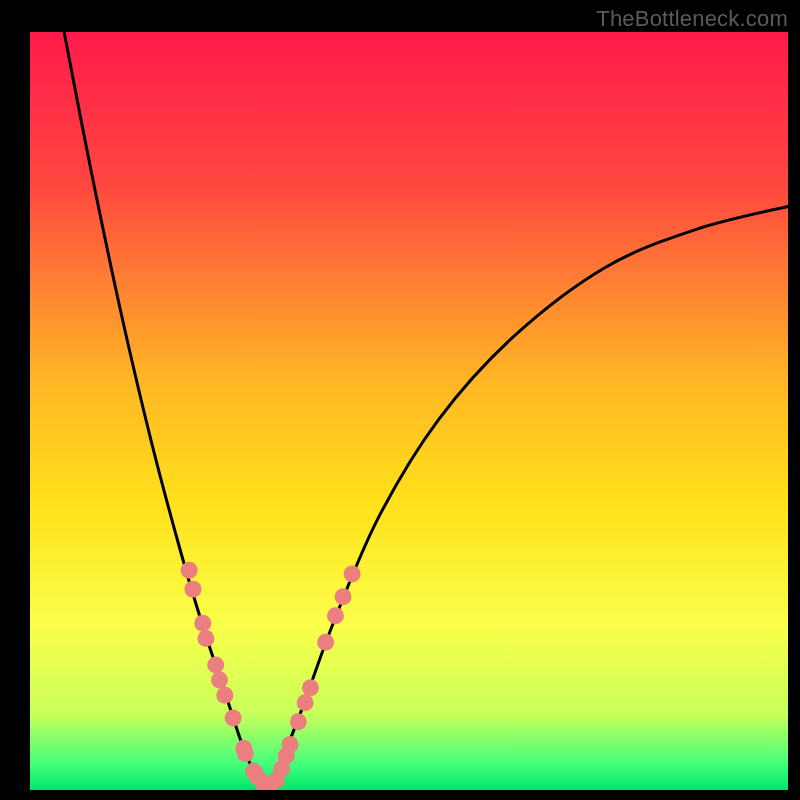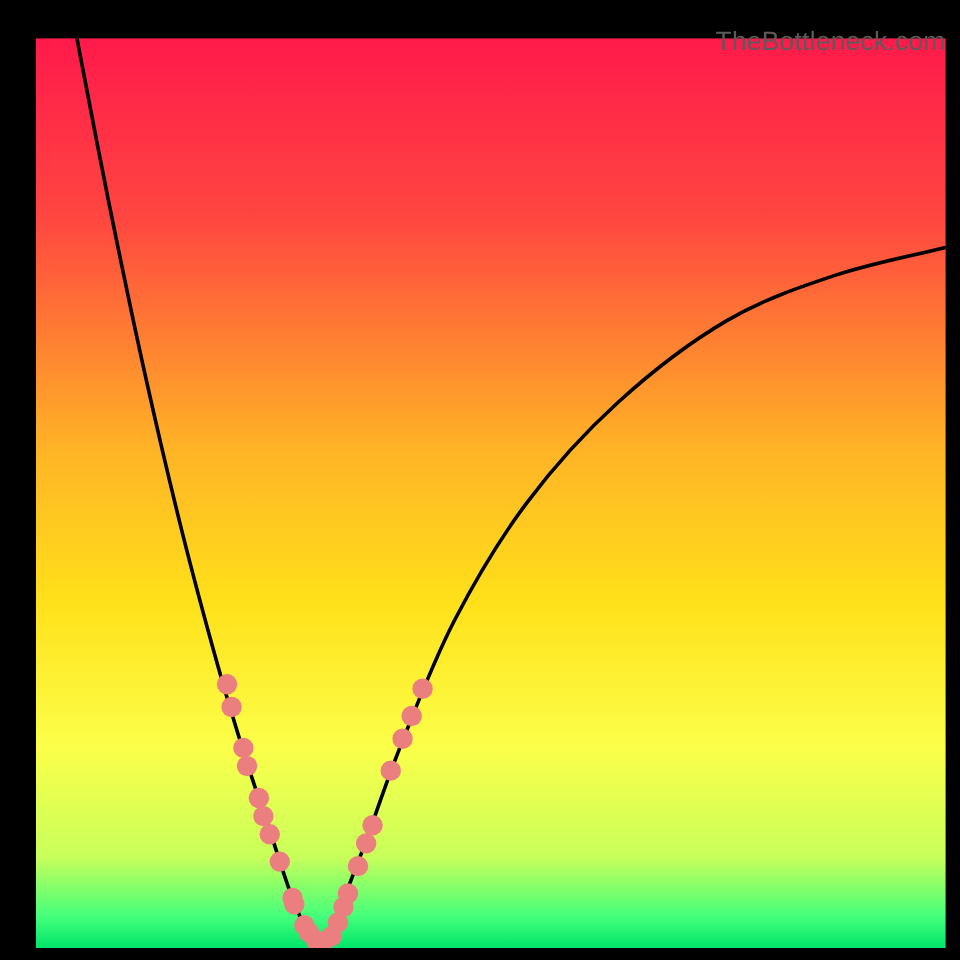--- a/index.html
+++ b/index.html
@@ -11,21 +11,21 @@
     overflow: hidden;
   }
   .container {
     position: relative;
     width: 800px;
     height: 800px;
     background: #000;
   }
   .watermark {
     position: absolute;
-    top: 22px;
+    top: 6px;
     right: 12px;
     font-family: Arial, Helvetica, sans-serif;
     font-size: 22px;
     font-weight: 500;
     color: #5b5b5b;
     letter-spacing: 0.2px;
     z-index: 10;
   }
   svg.plot {
     position: absolute;

